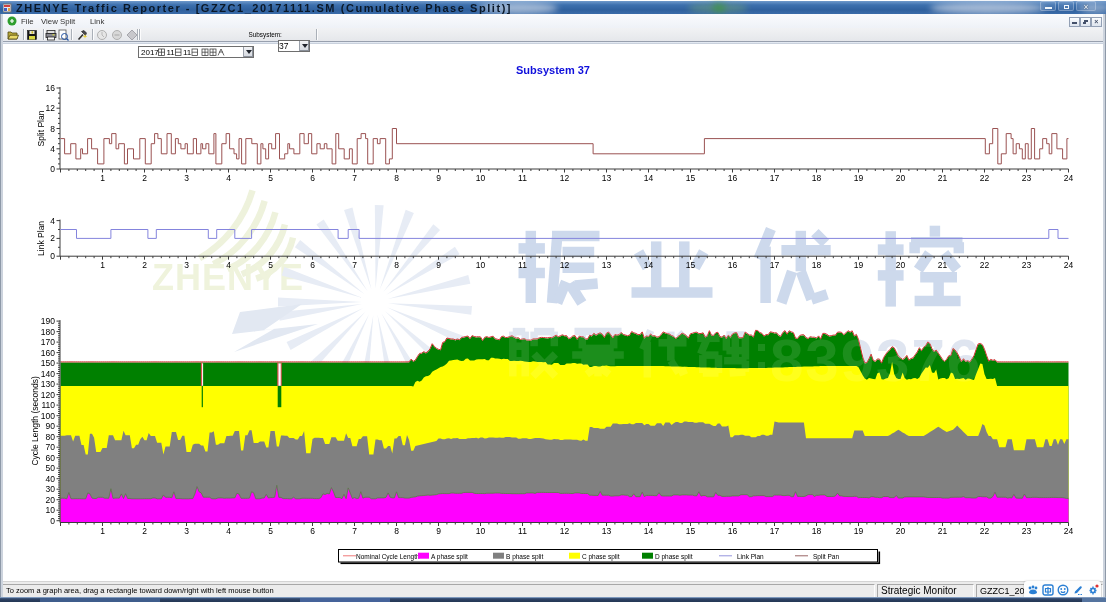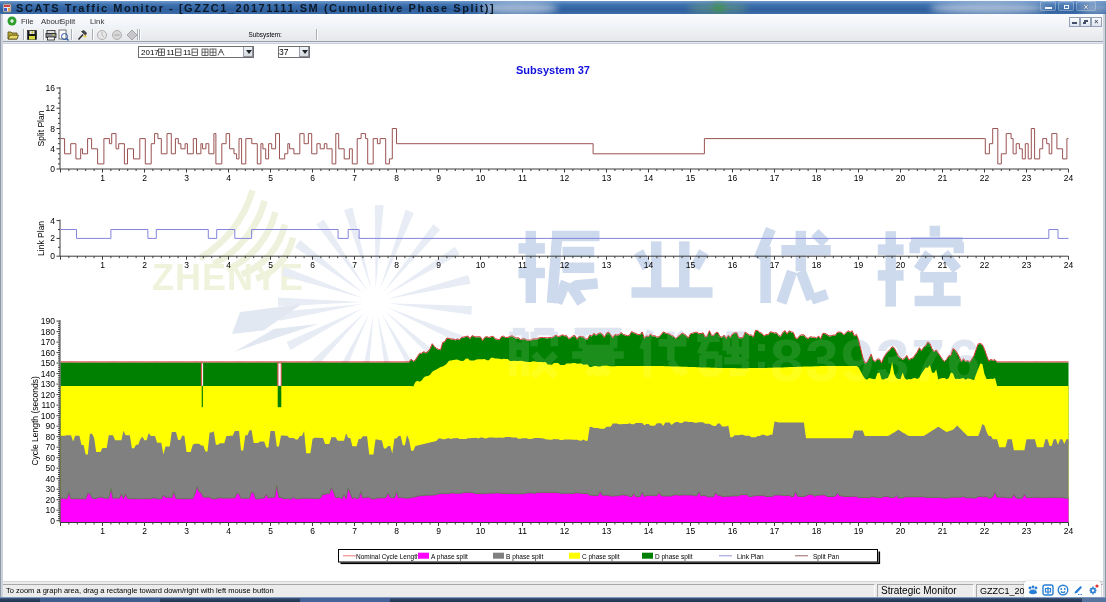--- a/index.html
+++ b/index.html
@@ -843,38 +843,38 @@
   <div class="blob" style="left:688px;top:3px;width:60px;height:10px;background:rgba(120,170,120,0.5)"></div>
   <div class="blob" style="left:712px;top:4px;width:14px;height:8px;background:rgba(60,150,60,0.8)"></div>
   <div class="blob" style="left:930px;top:1.5px;width:115px;height:12px;background:rgba(200,212,230,0.75)"></div>
   <div class="blob" style="left:1080px;top:3px;width:30px;height:10px;background:rgba(190,205,225,0.6)"></div>
   <svg class="tbicon" viewBox="0 0 10 10">
       <rect x="0" y="1" width="8" height="8" fill="#e8e8f0" stroke="#777"></rect>
       <path d="M1 2h6v2H1z" fill="#d04040"></path>
       <path d="M1 5h3v3H1z" fill="#4060c0"></path>
       <path d="M5 5h2v3H5z" fill="#e0a040"></path>
     </svg>
-  <div class="tbtitle">SCATS Traffic Monitor - [GZZC1_20171111.SM (Cumulative Phase Split)]</div>
+  <div class="tbtitle">ZHENYE Traffic Reporter - [GZZC1_20171111.SM (Cumulative Phase Split)]</div>
   <div class="capbtn" style="left:1040px;width:16px">
       <div style="position:absolute;left:4px;top:5px;width:7px;height:1.6px;background:#f2f6fb"></div>
     </div>
   <div class="capbtn" style="left:1058px;width:16px">
       <div style="position:absolute;left:4.5px;top:2.5px;width:5px;height:4px;border:1.2px solid #f2f6fb"></div>
     </div>
   <div class="capbtn" style="left:1076px;width:20px">
       <div class="capglyph" style="top:-0.5px;font-size:8.5px;font-weight:normal">×</div>
     </div>
 </div>
 <div class="menubar">
   <svg style="position:absolute;left:7px;top:2px" width="10" height="10" viewBox="0 0 10 10">
       <circle cx="5" cy="5" r="4.5" fill="#2e9e2e"></circle>
       <path d="M3 5h4M5 3v4" stroke="#fff" stroke-width="1.2"></path>
     </svg>
   <div class="menuitem" style="left:21px">File</div>
-  <div class="menuitem" style="left:41px">About</div>
+  <div class="menuitem" style="left:41px">View</div>
   <div class="menuitem" style="left:60px">Split</div>
   <div class="menuitem" style="left:90px">Link</div>
   <div class="mdibtn" style="left:1069px">
       <div style="position:absolute;left:2px;top:4px;width:5px;height:1.5px;background:#44506a"></div>
     </div>
   <div class="mdibtn" style="left:1080px">
       <div style="position:absolute;left:3.2px;top:1.6px;width:3.5px;height:2.5px;border:0.8px solid #44506a"></div>
       <div style="position:absolute;left:1.8px;top:3.6px;width:3.5px;height:2.5px;border:0.8px solid #44506a;background:#eef2f8"></div>
     </div>
   <div class="mdibtn" style="left:1091px">×</div>
@@ -945,21 +945,21 @@
         <rect x="69" y="2" width="6" height="6.5"></rect>
           <path d="M69 5.2h6M72 2v6.5"></path>
         <path d="M77 8.5l3-6.5l3 6.5M78 5h4"></path>
       </g>
     </svg>
     <div class="comboarrow">
         <div class="arrowglyph"></div>
       </div>
     </div>
   <div style="position:absolute;left:248.5px;top:3.5px;font-size:6.4px;color:#000">Subsystem:</div>
-  <div class="combo" style="left:278px;top:18px;width:32px;height:12px;line-height:11px;padding-left:0;font-size:8.5px">37<div class="comboarrow">
+  <div class="combo" style="left:278px;top:12px;width:32px;height:12px;line-height:11px;padding-left:0;font-size:8.5px">37<div class="comboarrow">
         <div class="arrowglyph"></div>
       </div></div>
 </div>
 <div class="statusbar">
   <div class="sseg" style="left:2px;width:873px">To zoom a graph area, drag a rectangle toward down/right with left mouse button</div>
   <div class="sseg" style="left:877px;width:97px;font-size:10px">Strategic Monitor</div>
   <div class="sseg" style="left:976px;width:127px;font-size:9px">GZZC1_2017111</div>
 </div>
 <div class="sogou">
     <svg style="position:absolute;left:3px;top:3px" width="12" height="12" viewBox="0 0 12 12">

